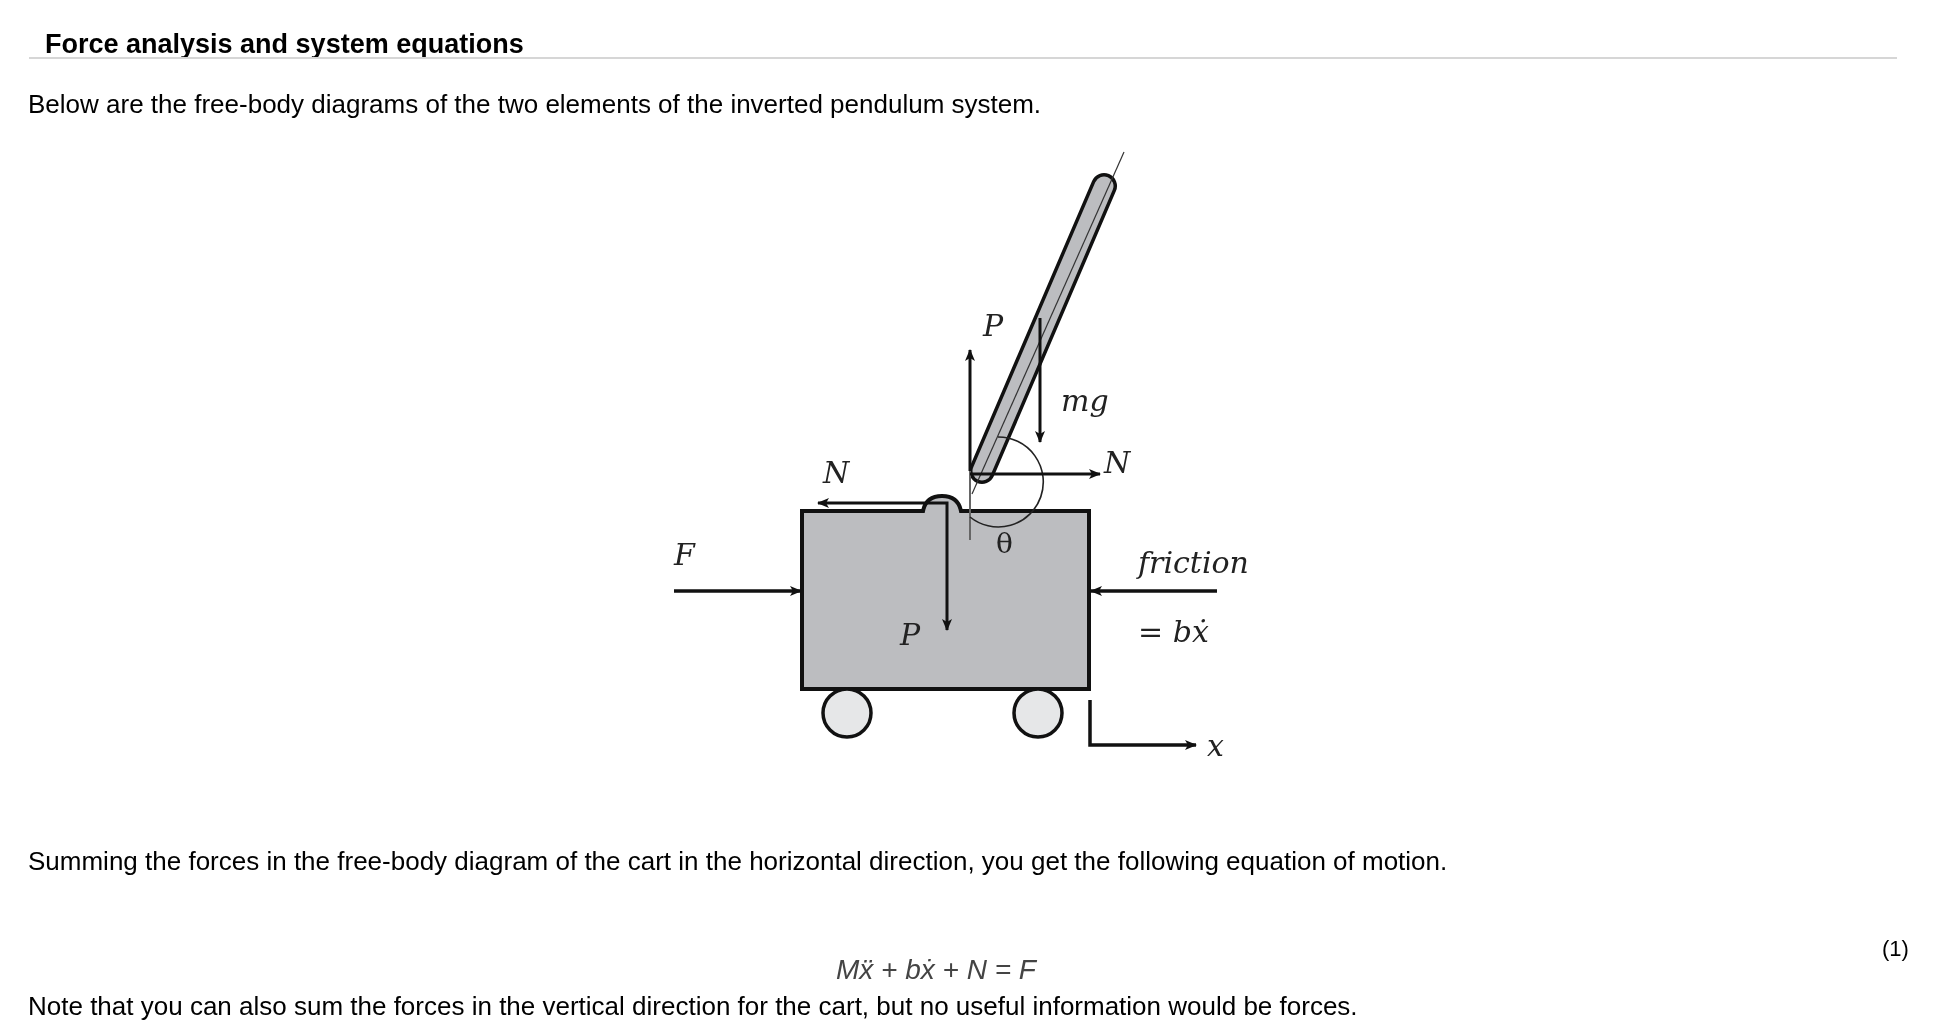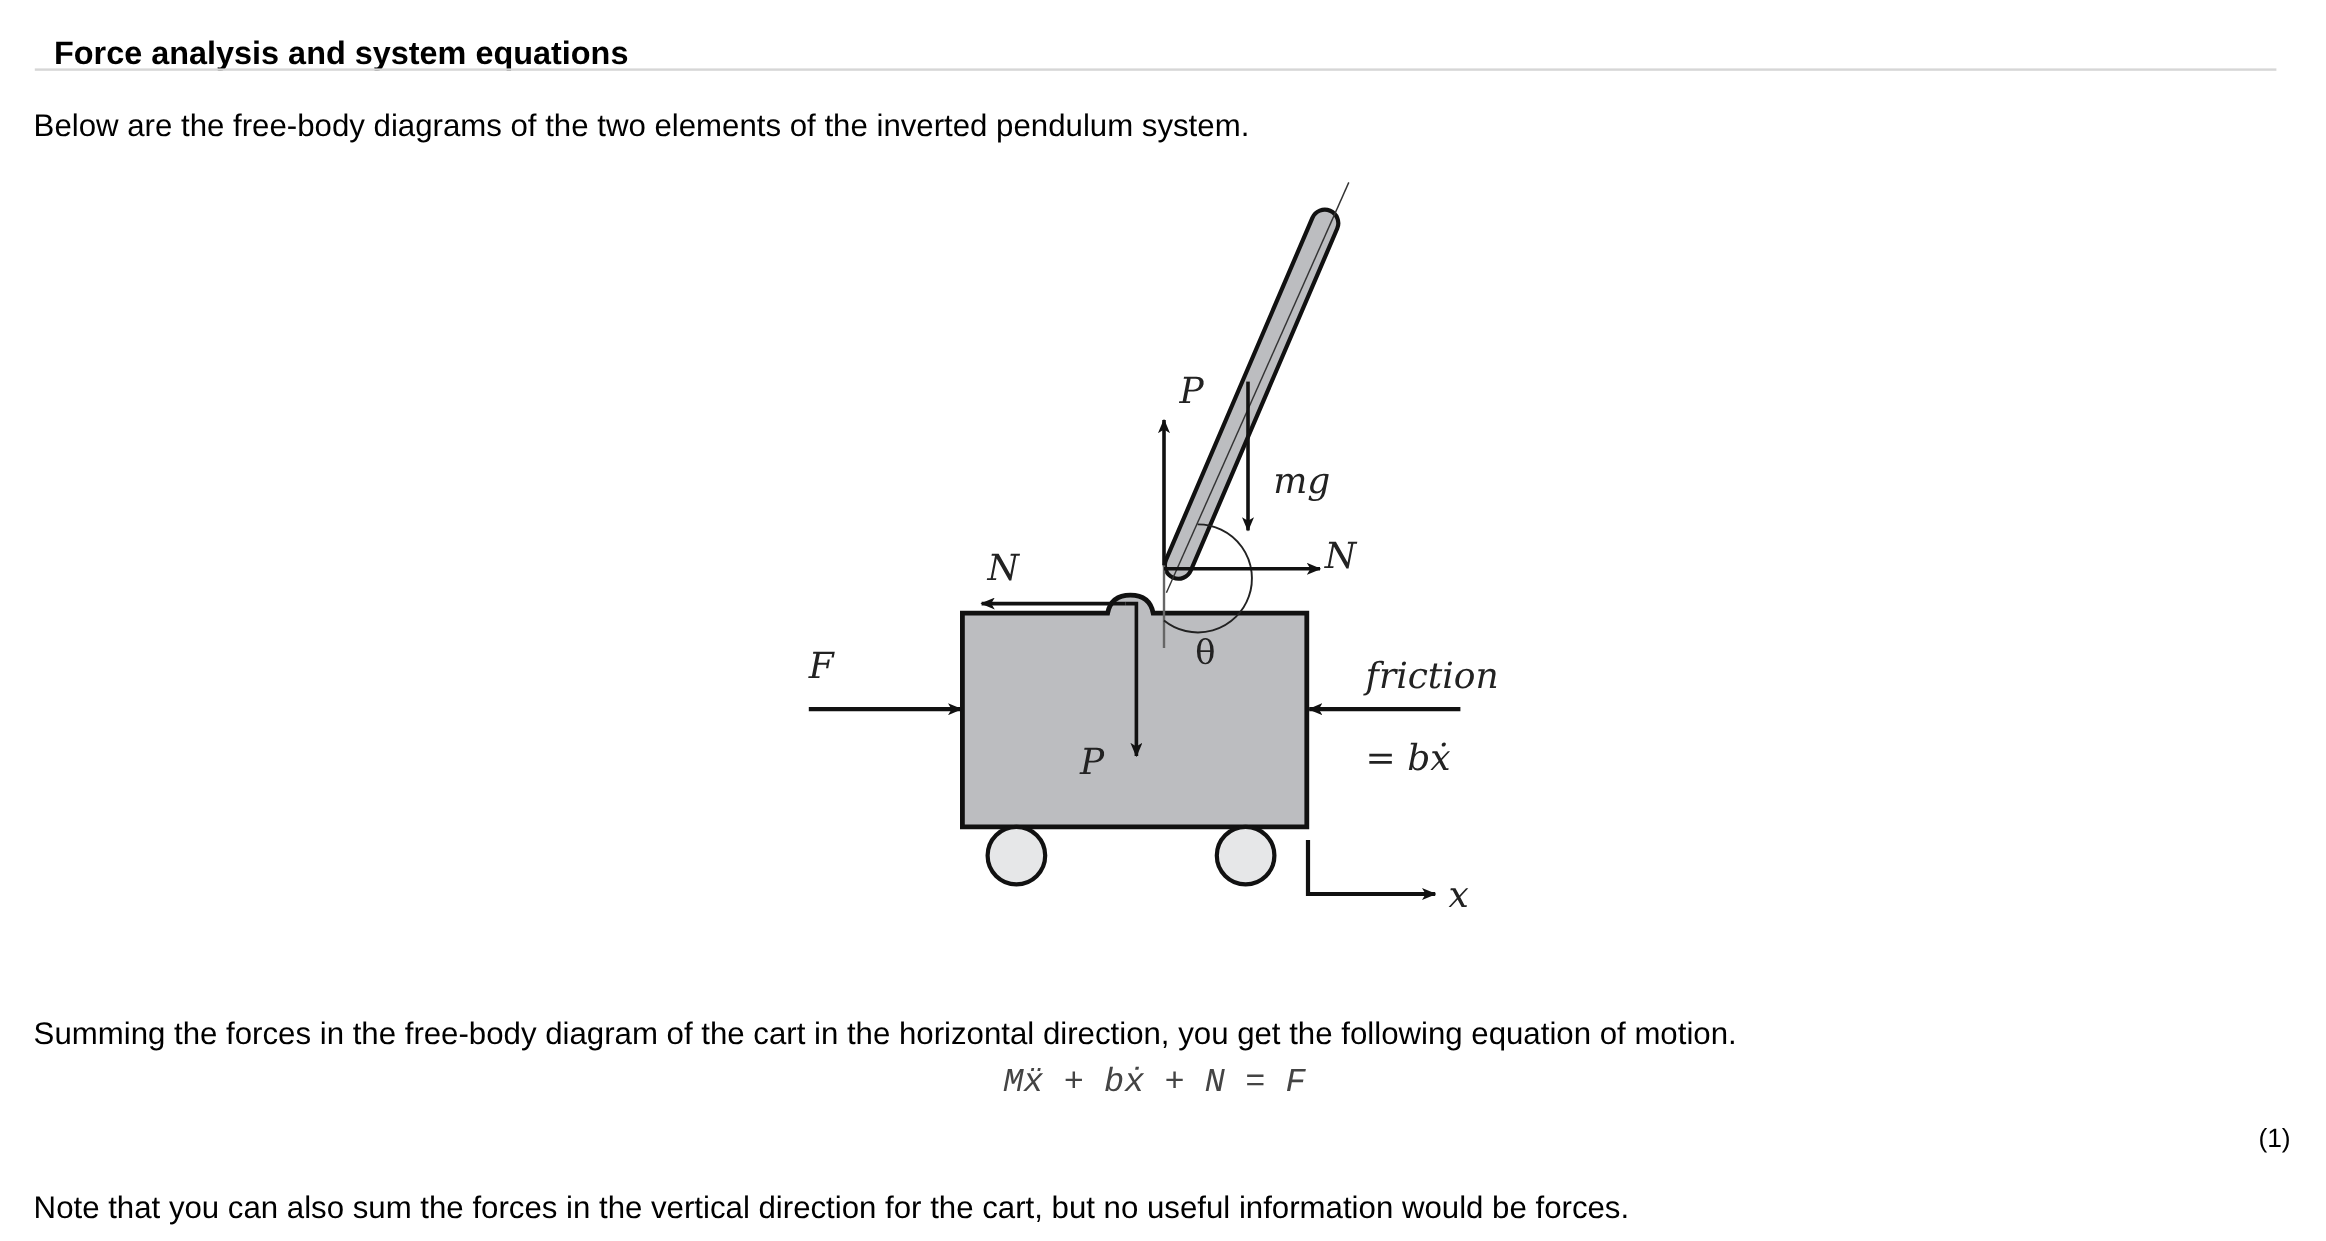--- a/index.html
+++ b/index.html
@@ -6,21 +6,21 @@
   body { width:1938px; height:1034px; position:relative; overflow:hidden;
          font-family:"Liberation Sans", sans-serif; color:#000; }
   .title { position:absolute; left:29px; top:10px; font-size:27px; font-weight:bold; margin:16px; line-height:36px; }
   .rule { position:absolute; left:29px; top:57px; width:1868px; height:2px; background:#d6d6d6; }
   .para { position:absolute; left:28px; font-size:26px; line-height:28px; margin:0; white-space:nowrap; }
   .p1 { top:90px; }
   .p2 { top:847px;text-align:right; }
   .p3 { top:992px; }
   .diagram { position:absolute; left:640px; top:140px; width:680px; height:640px; }
   .lbl { font-family:"DejaVu Serif", serif; font-style:italic; fill:#222; }
-  .equation { position:absolute; left:836px; top:887px; font-family:Liberation Mono, monospace;
+  .equation { position:absolute; left:836px; top:954px; font-family:Liberation Sans, sans-serif;
               font-style:italic; font-size:28px; color:#444; white-space:nowrap; }
   .eqnum { position:absolute; left:1882px; top:936px; font-size:22px; }
 </style>
 </head>
 <body>
 
 <h2 class="title">Force analysis and system equations</h2>
 <div class="rule"></div>
 
 <p class="para p1">Below are the free-body diagrams of the two elements of the inverted pendulum system.</p>

